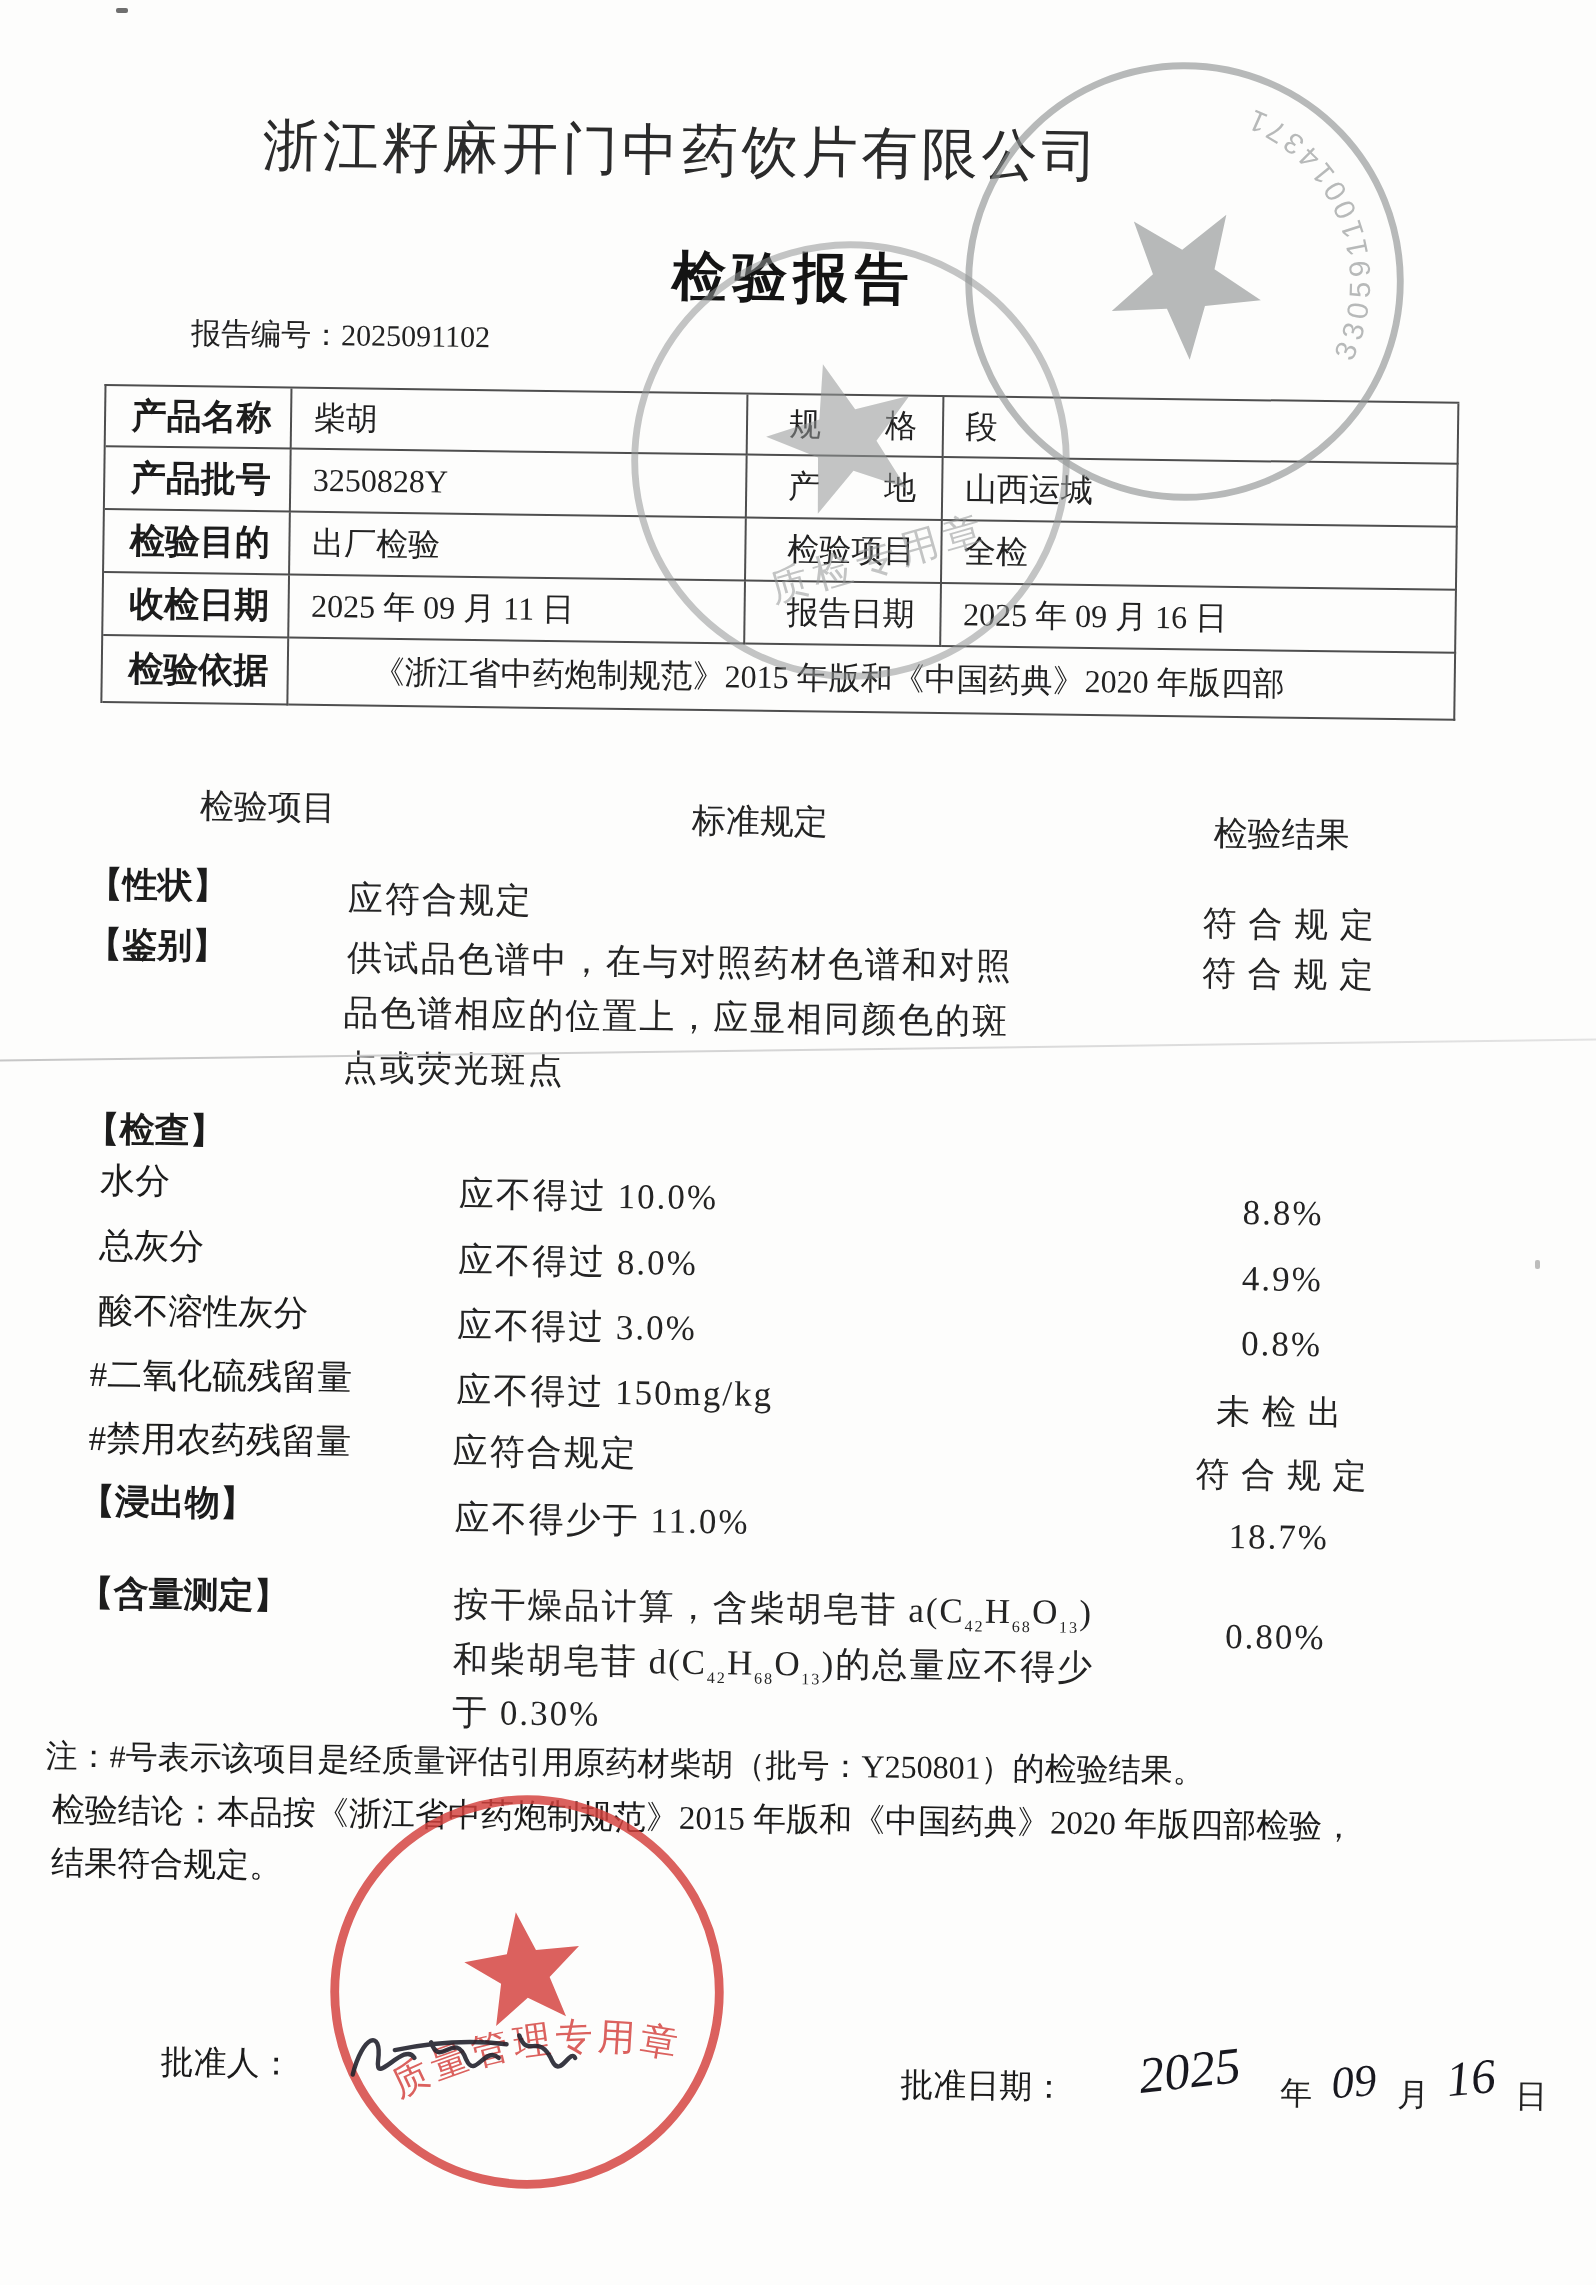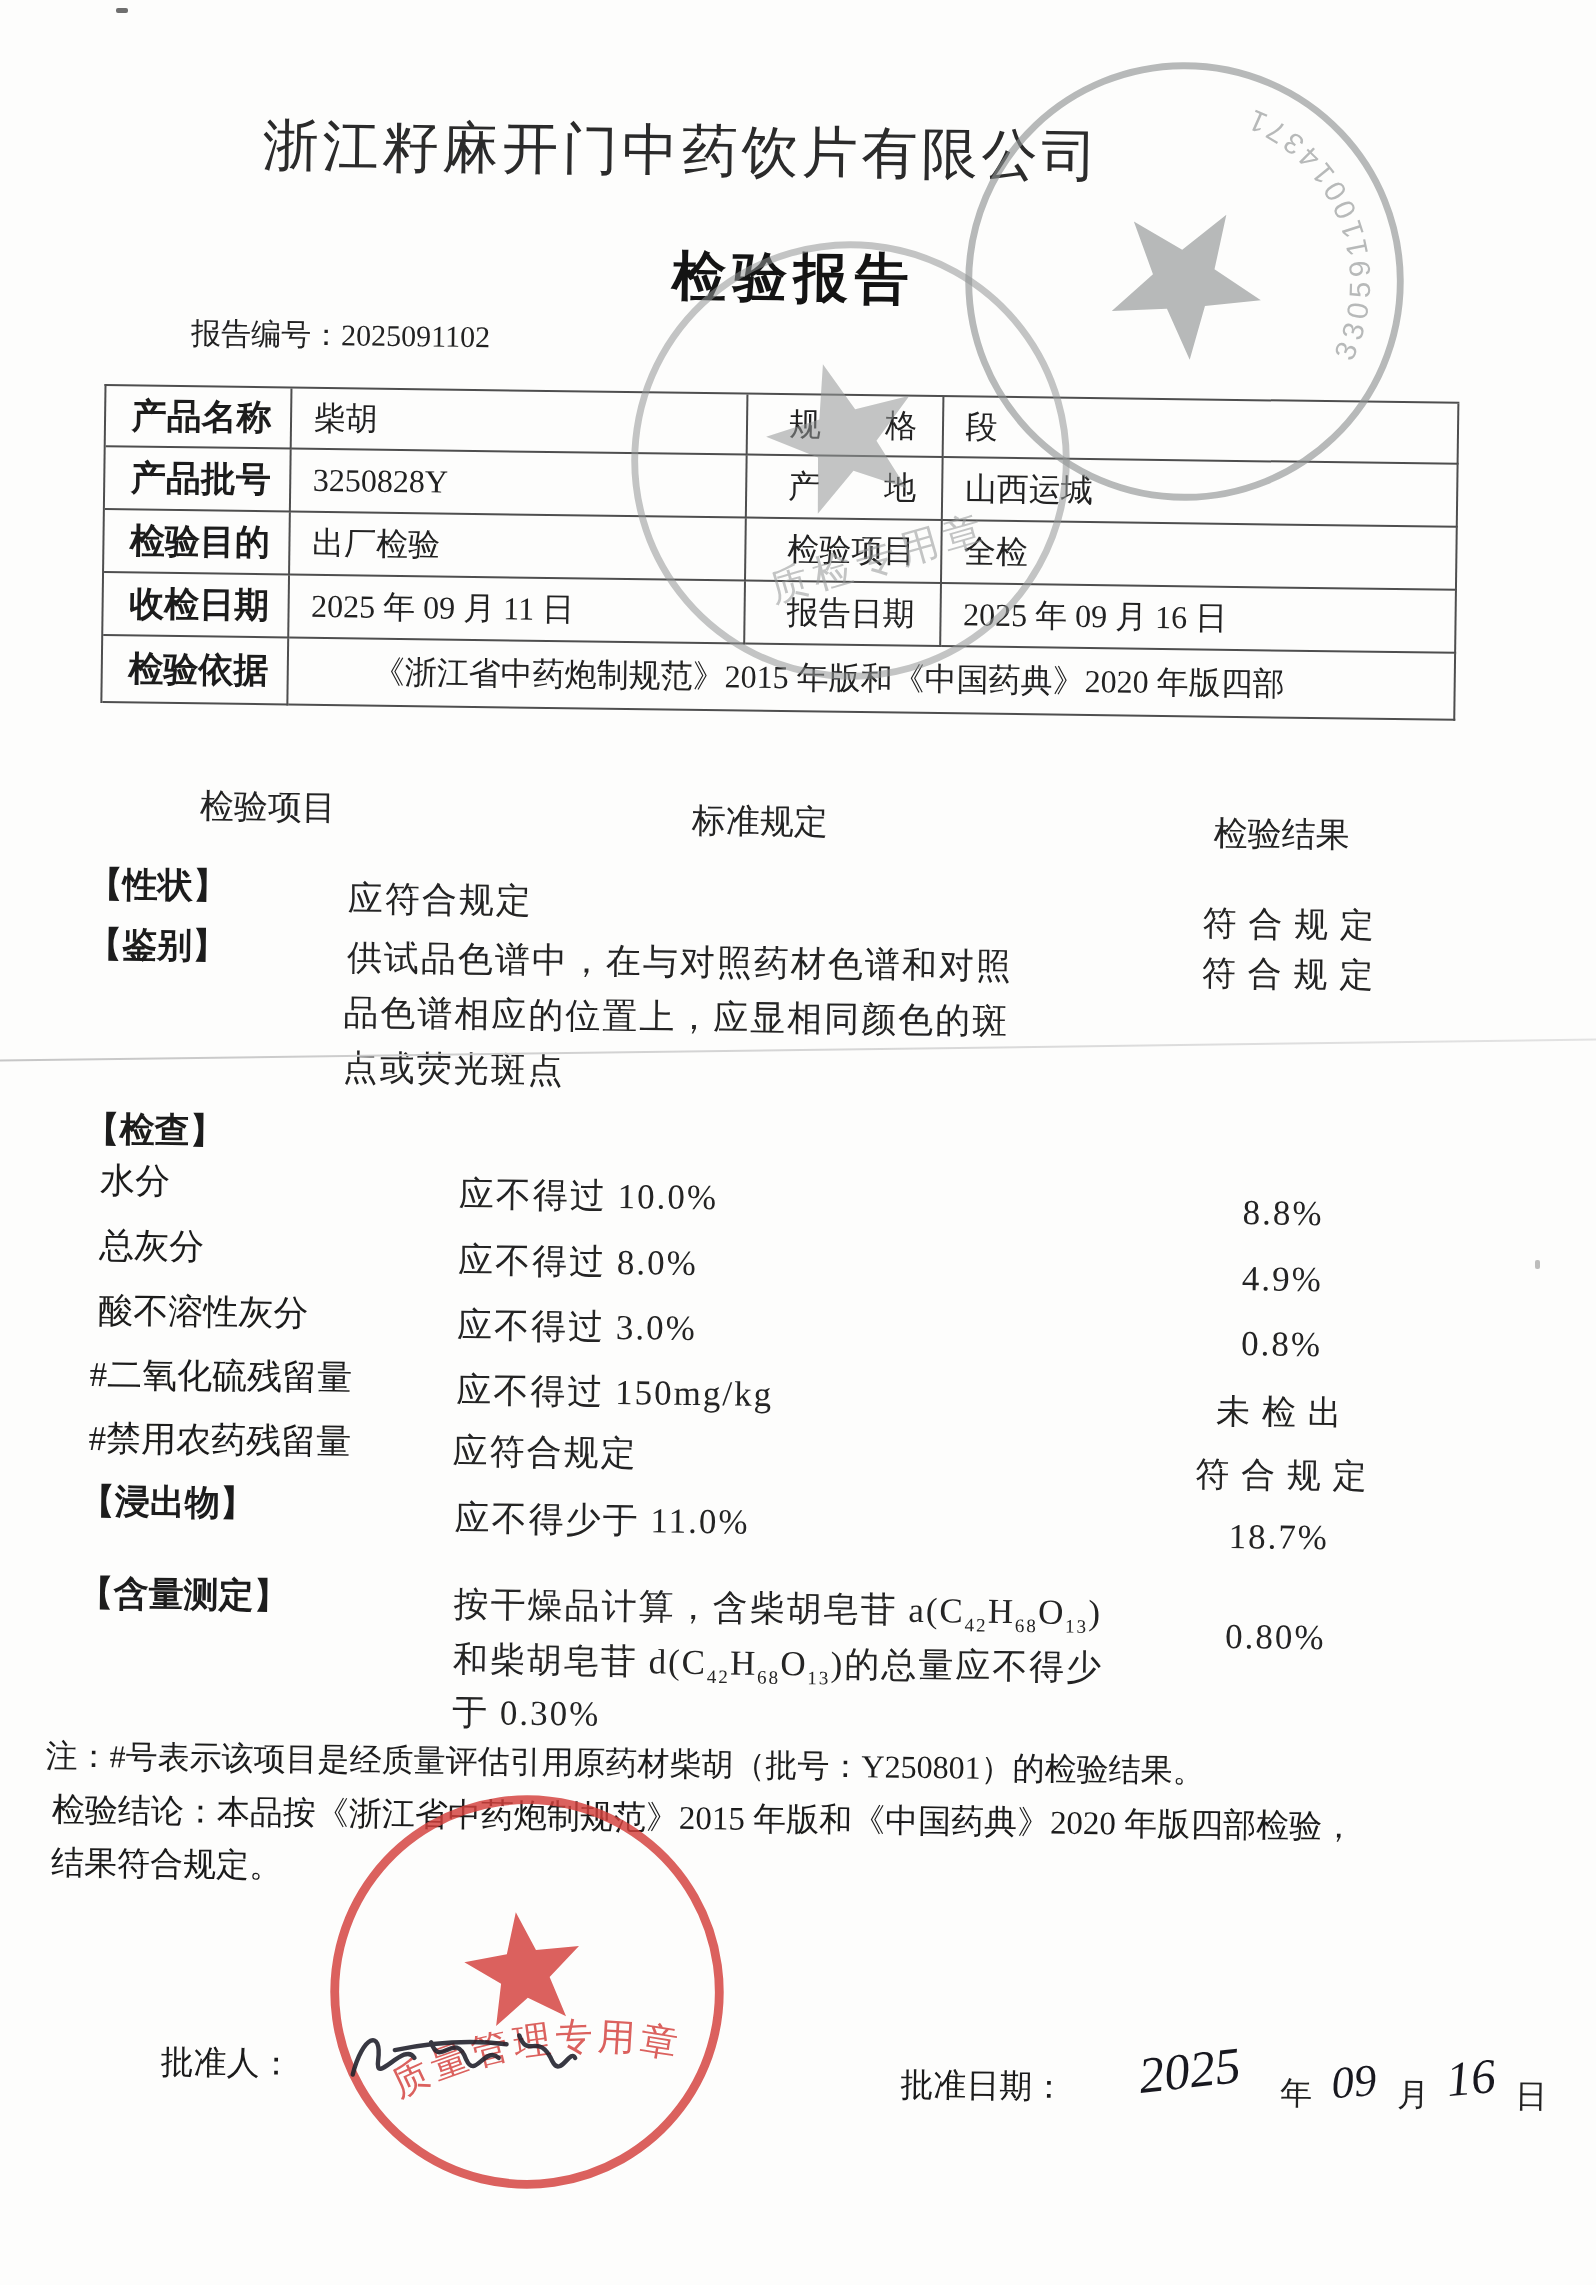--- a/index.html
+++ b/index.html
@@ -23,21 +23,21 @@
   .cell.lab2{padding-left:41px;}
   .cell.merge{grid-column:2/5;padding-left:84px;}
   .hdr{font-size:34px;color:#242424;}
   .lab{font-size:35px;font-weight:600;color:#1c1c1c;}
   .item{font-size:35px;color:#1c1c1c;}
   .std{font-size:35px;letter-spacing:2px;color:#242424;}
   .res-cjk{font-size:34px;letter-spacing:11.8px;color:#242424;}
   .res-num{font-size:35px;letter-spacing:2px;color:#242424;}
   .note{font-size:32px;color:#1d1d1d;}
   .concl{font-size:33px;color:#1b1b1b;}
-  .sub{font-size:19px;vertical-align:-8.8px;}
+  .sub{font-size:16px;vertical-align:-8.8px;}
   .stamp{position:absolute;pointer-events:none;}
   .stamp svg{display:block;}
   .fold-line{position:absolute;left:-11.8px;top:1049px;width:1627px;height:2px;z-index:1;
              background:linear-gradient(90deg,#c6c6c6 0%,#d9d9d9 60%,#e3e3e3 100%);
              transform:rotate(-0.75deg);}
   .speck{position:absolute;background:#6f6f6f;border-radius:2px;}
   .hw{font-style:italic;color:#18181f;}
   .printed-unit{font-size:32px;color:#222;}
 </style>
 </head>

